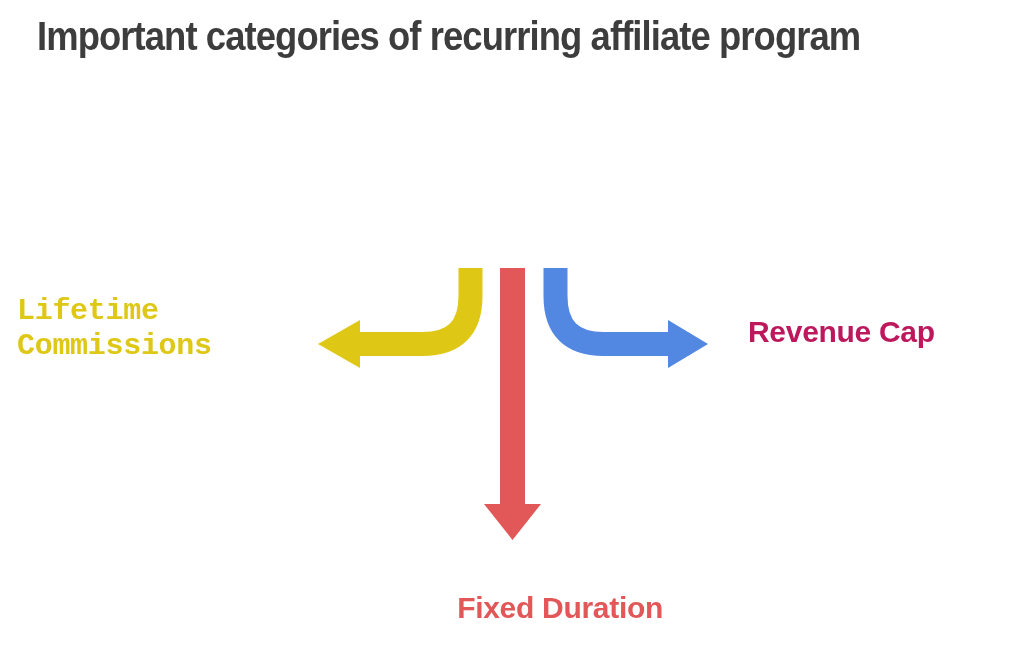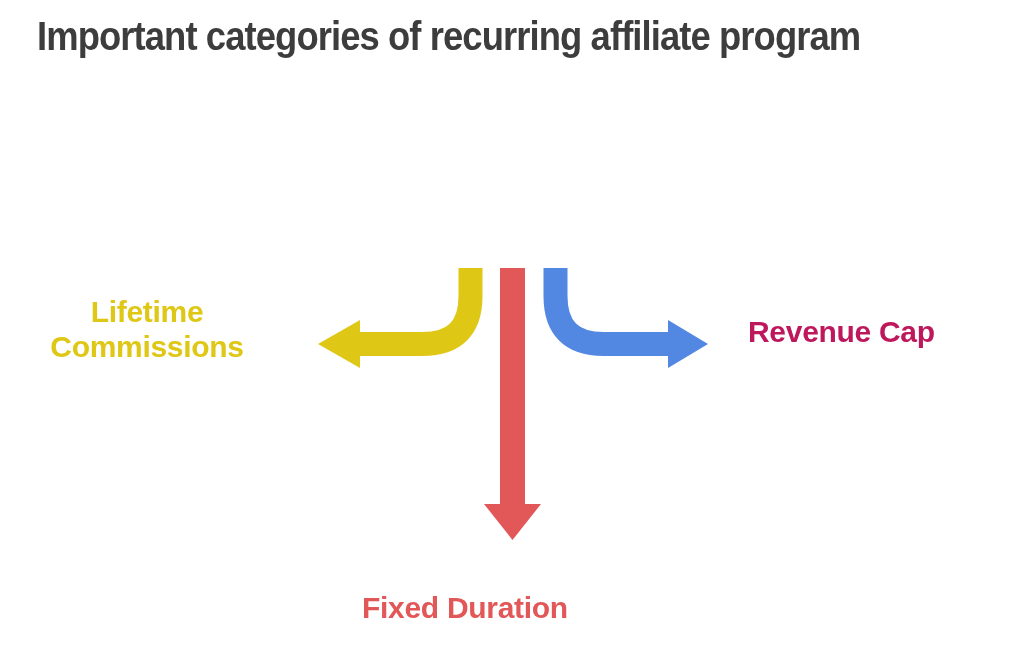--- a/index.html
+++ b/index.html
@@ -38,32 +38,33 @@
     position: absolute;
     font-size: 30px;
     font-weight: bold;
     letter-spacing: -0.3px;
     line-height: 35px;
   }
   .label-lifetime {
     right: 747px;
     top: 294px;
     width: 260px;
-    text-align: center;
+    text-align: left;
+    font-family: Liberation Mono, monospace;
   }
   .label-revenue {
     left: 748px;
     top: 314px;
     white-space: nowrap;
   }
   .label-fixed {
     left: 362px;
     top: 590px;
     width: 301px;
-    text-align: left;
+    text-align: right;
     white-space: nowrap;
   }
 </style>
 </head>
 <body>
 
 <div class="canvas">
 
   <h1 class="title" style="color: rgb(61, 61, 61);">Important categories of recurring affiliate program</h1>
 

